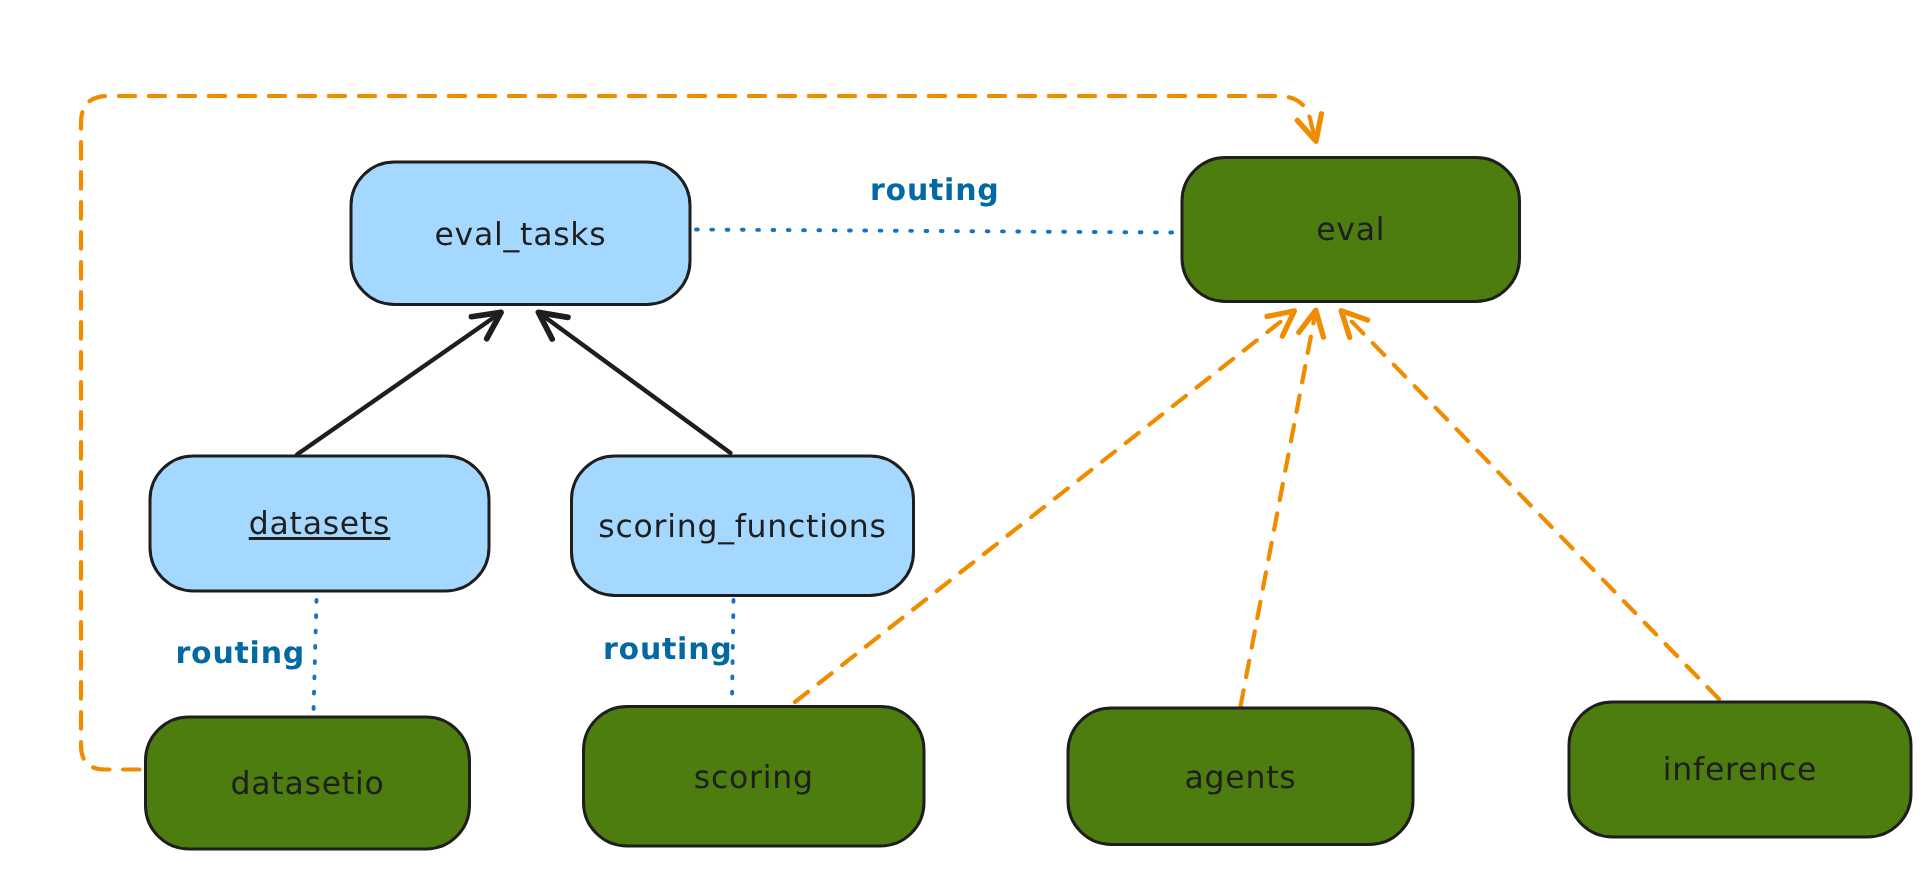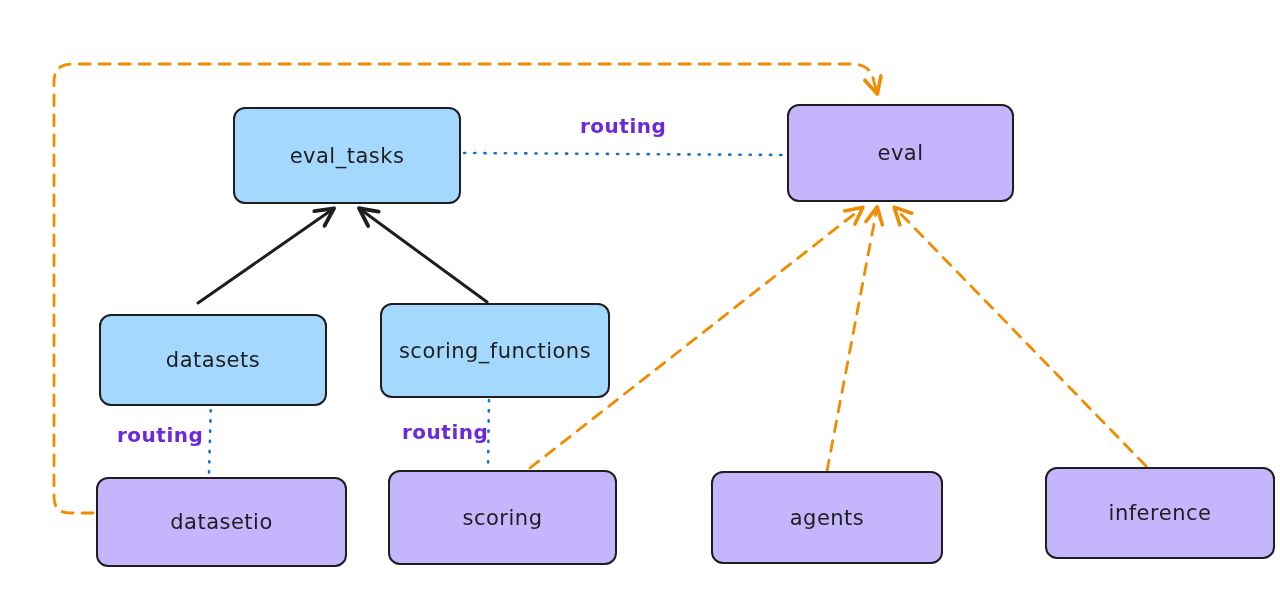--- a/index.html
+++ b/index.html
@@ -18,33 +18,33 @@
   .edges {
     position: absolute;
     left: 0; top: 0;
     width: 1280px;
     height: 596px;
   }
   .node {
     position: absolute;
     box-sizing: border-box;
     border: 2.5px solid #1e1e1e;
-    border-radius: 12px;
+    border-radius: 30px;
     display: flex;
     align-items: center;
     justify-content: center;
     font-size: 21px;
     color: #1e1e1e;
     letter-spacing: 0.5px;
   }
   .node.blue  { background: #a5d8ff; }
-  .node.green { background: #c4b5fd; }
+  .node.green { background: #4d7c0f; }
   .routing-label {
     position: absolute;
-    color: #6d28d9;
+    color: #0369a1;
     font-size: 20px;
     font-weight: bold;
     letter-spacing: 0.5px;
   }
 </style>
 </head>
 <body>
 
 <div class="canvas">
 
@@ -73,29 +73,29 @@
   </svg>
 
   <div class="node blue" style="left:233px; top:107px; width:228px; height:97px;">
     <span>eval_tasks</span>
   </div>
 
   <div class="node green" style="left:787px; top:104px; width:227px; height:98px;">
     <span>eval</span>
   </div>
 
-  <div class="node blue" style="left:99px; top:314px; width:228px; height:92px;">
+  <div class="node blue" style="left:99px; top:303px; width:228px; height:92px;text-decoration:underline;">
     <span>datasets</span>
   </div>
 
   <div class="node blue" style="left:380px; top:303px; width:230px; height:95px;">
     <span>scoring_functions</span>
   </div>
 
-  <div class="node green" style="left:96px; top:477px; width:251px; height:90px;">
+  <div class="node green" style="left:96px; top:477px; width:218px; height:90px;">
     <span>datasetio</span>
   </div>
 
   <div class="node green" style="left:388px; top:470px; width:229px; height:95px;justify-content:center;">
     <span>scoring</span>
   </div>
 
   <div class="node green" style="left:711px; top:471px; width:232px; height:93px;">
     <span>agents</span>
   </div>

